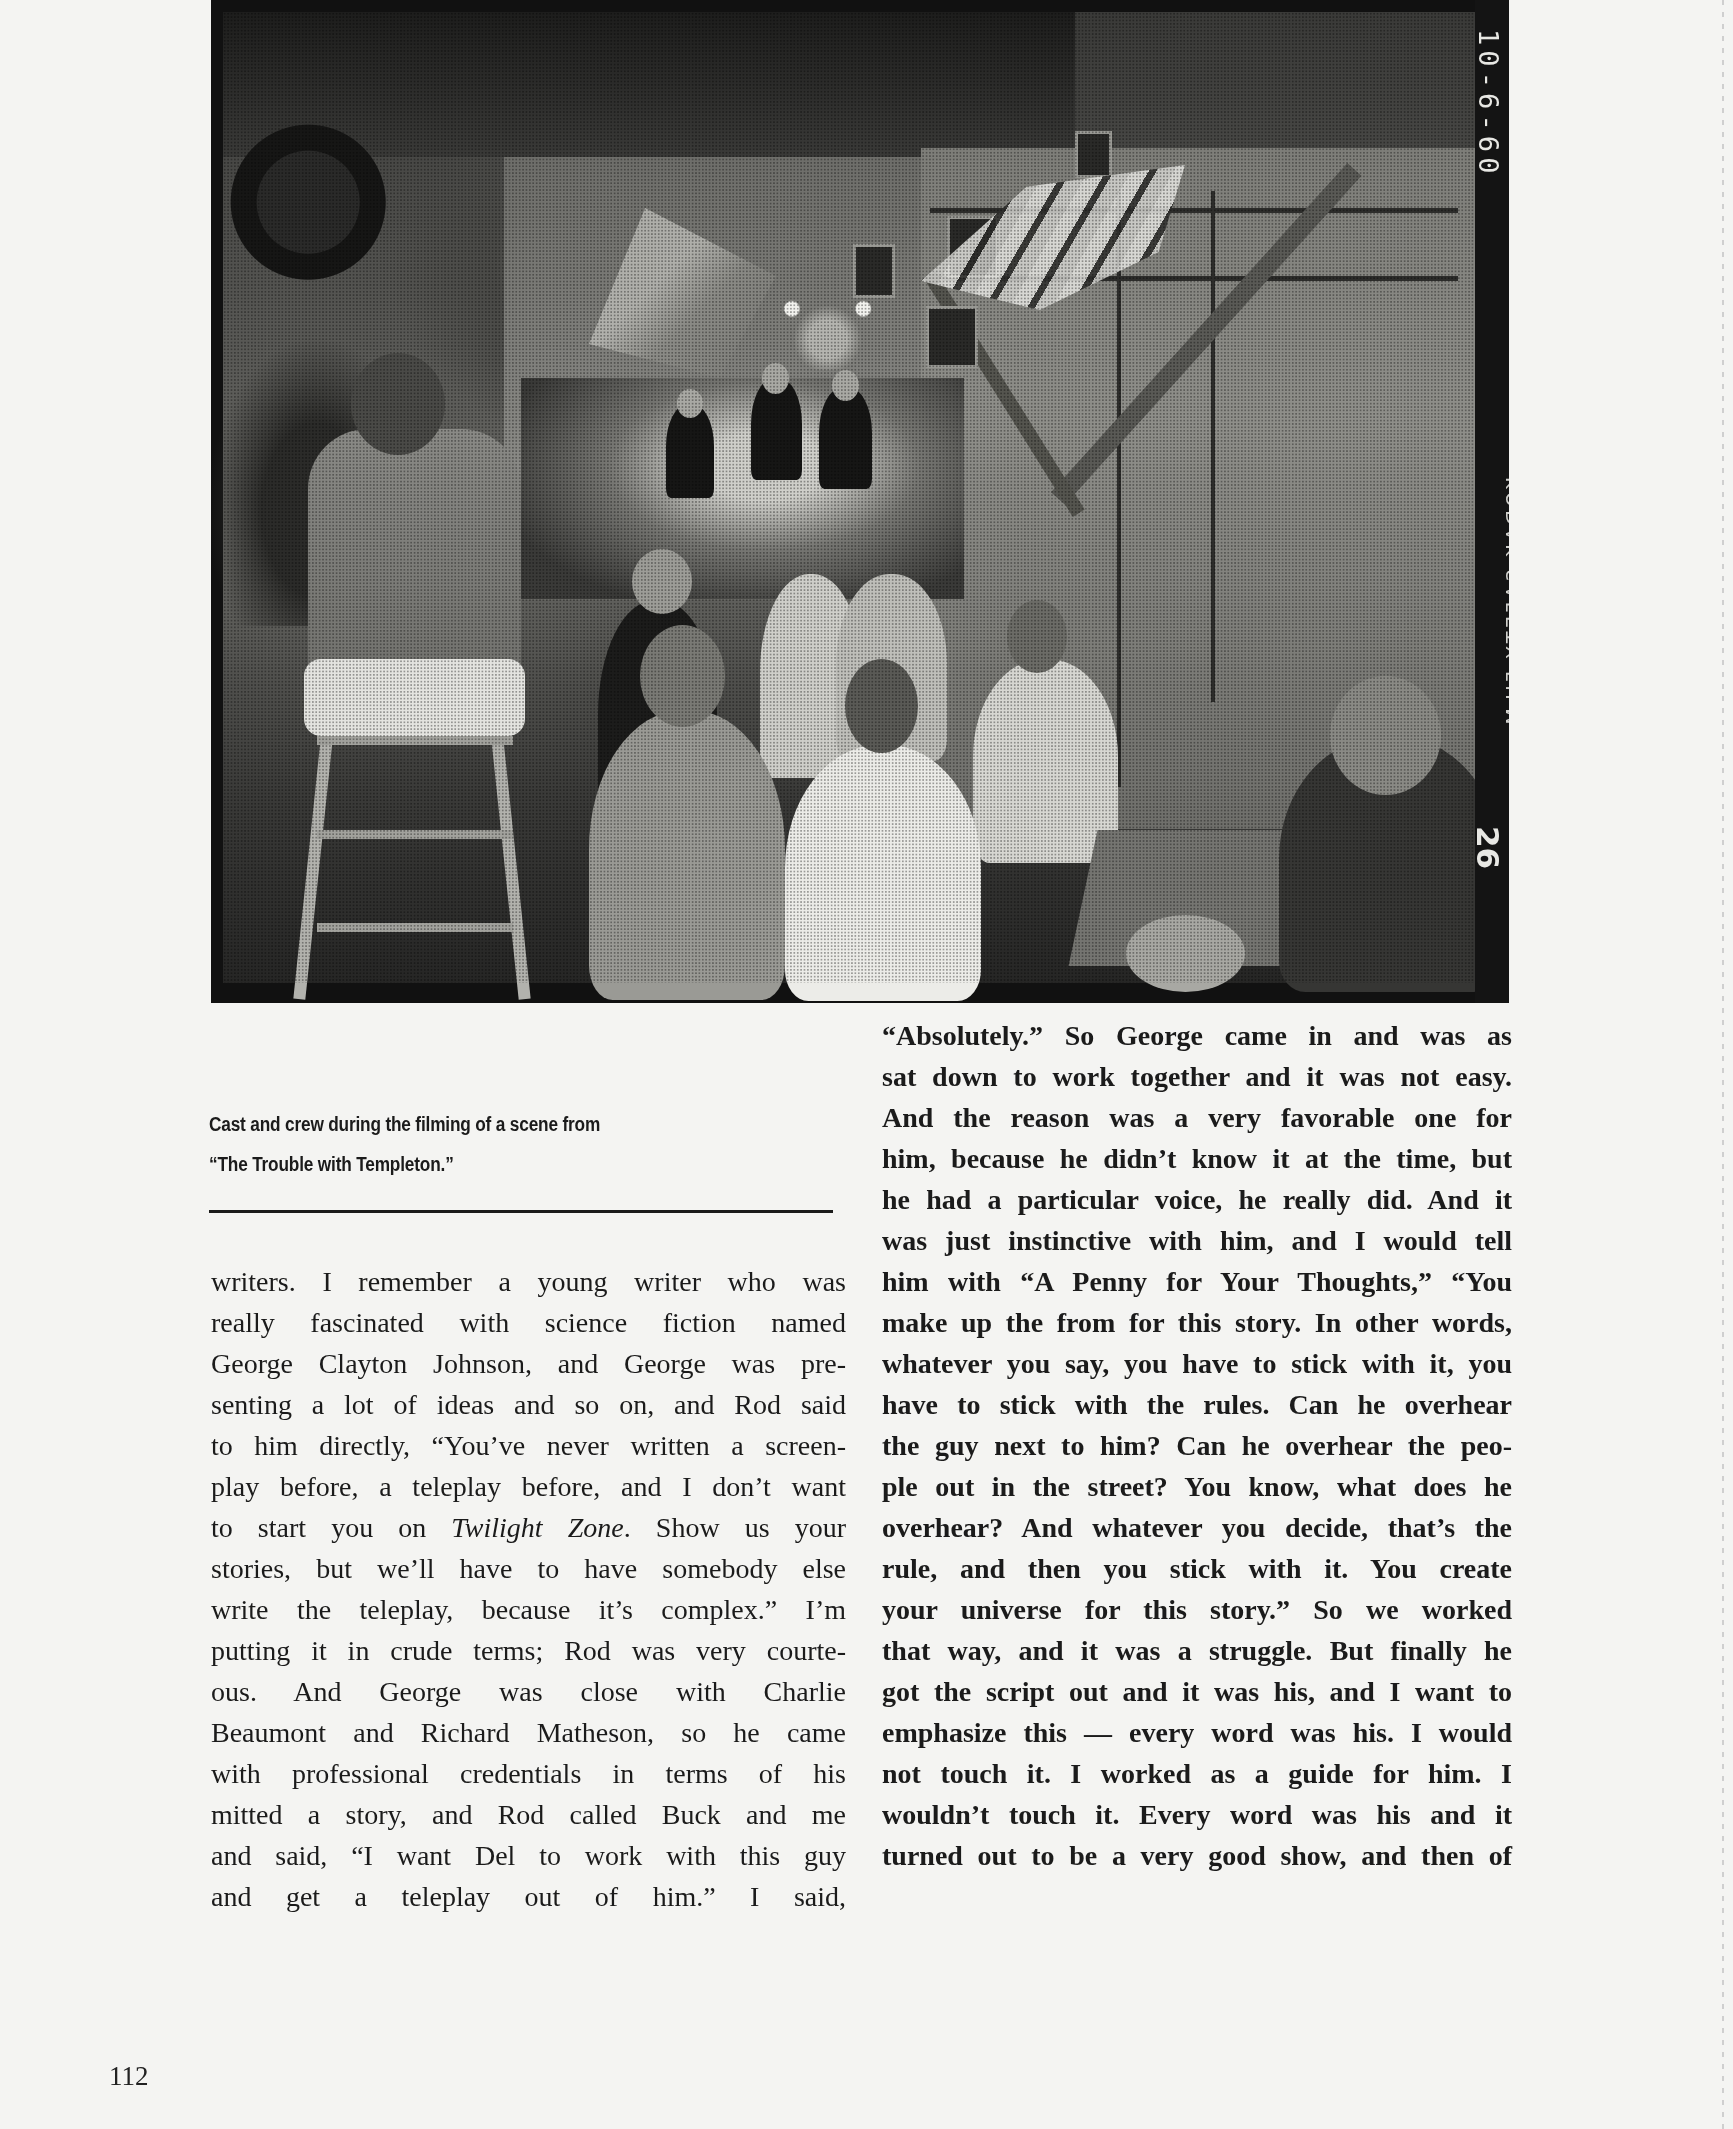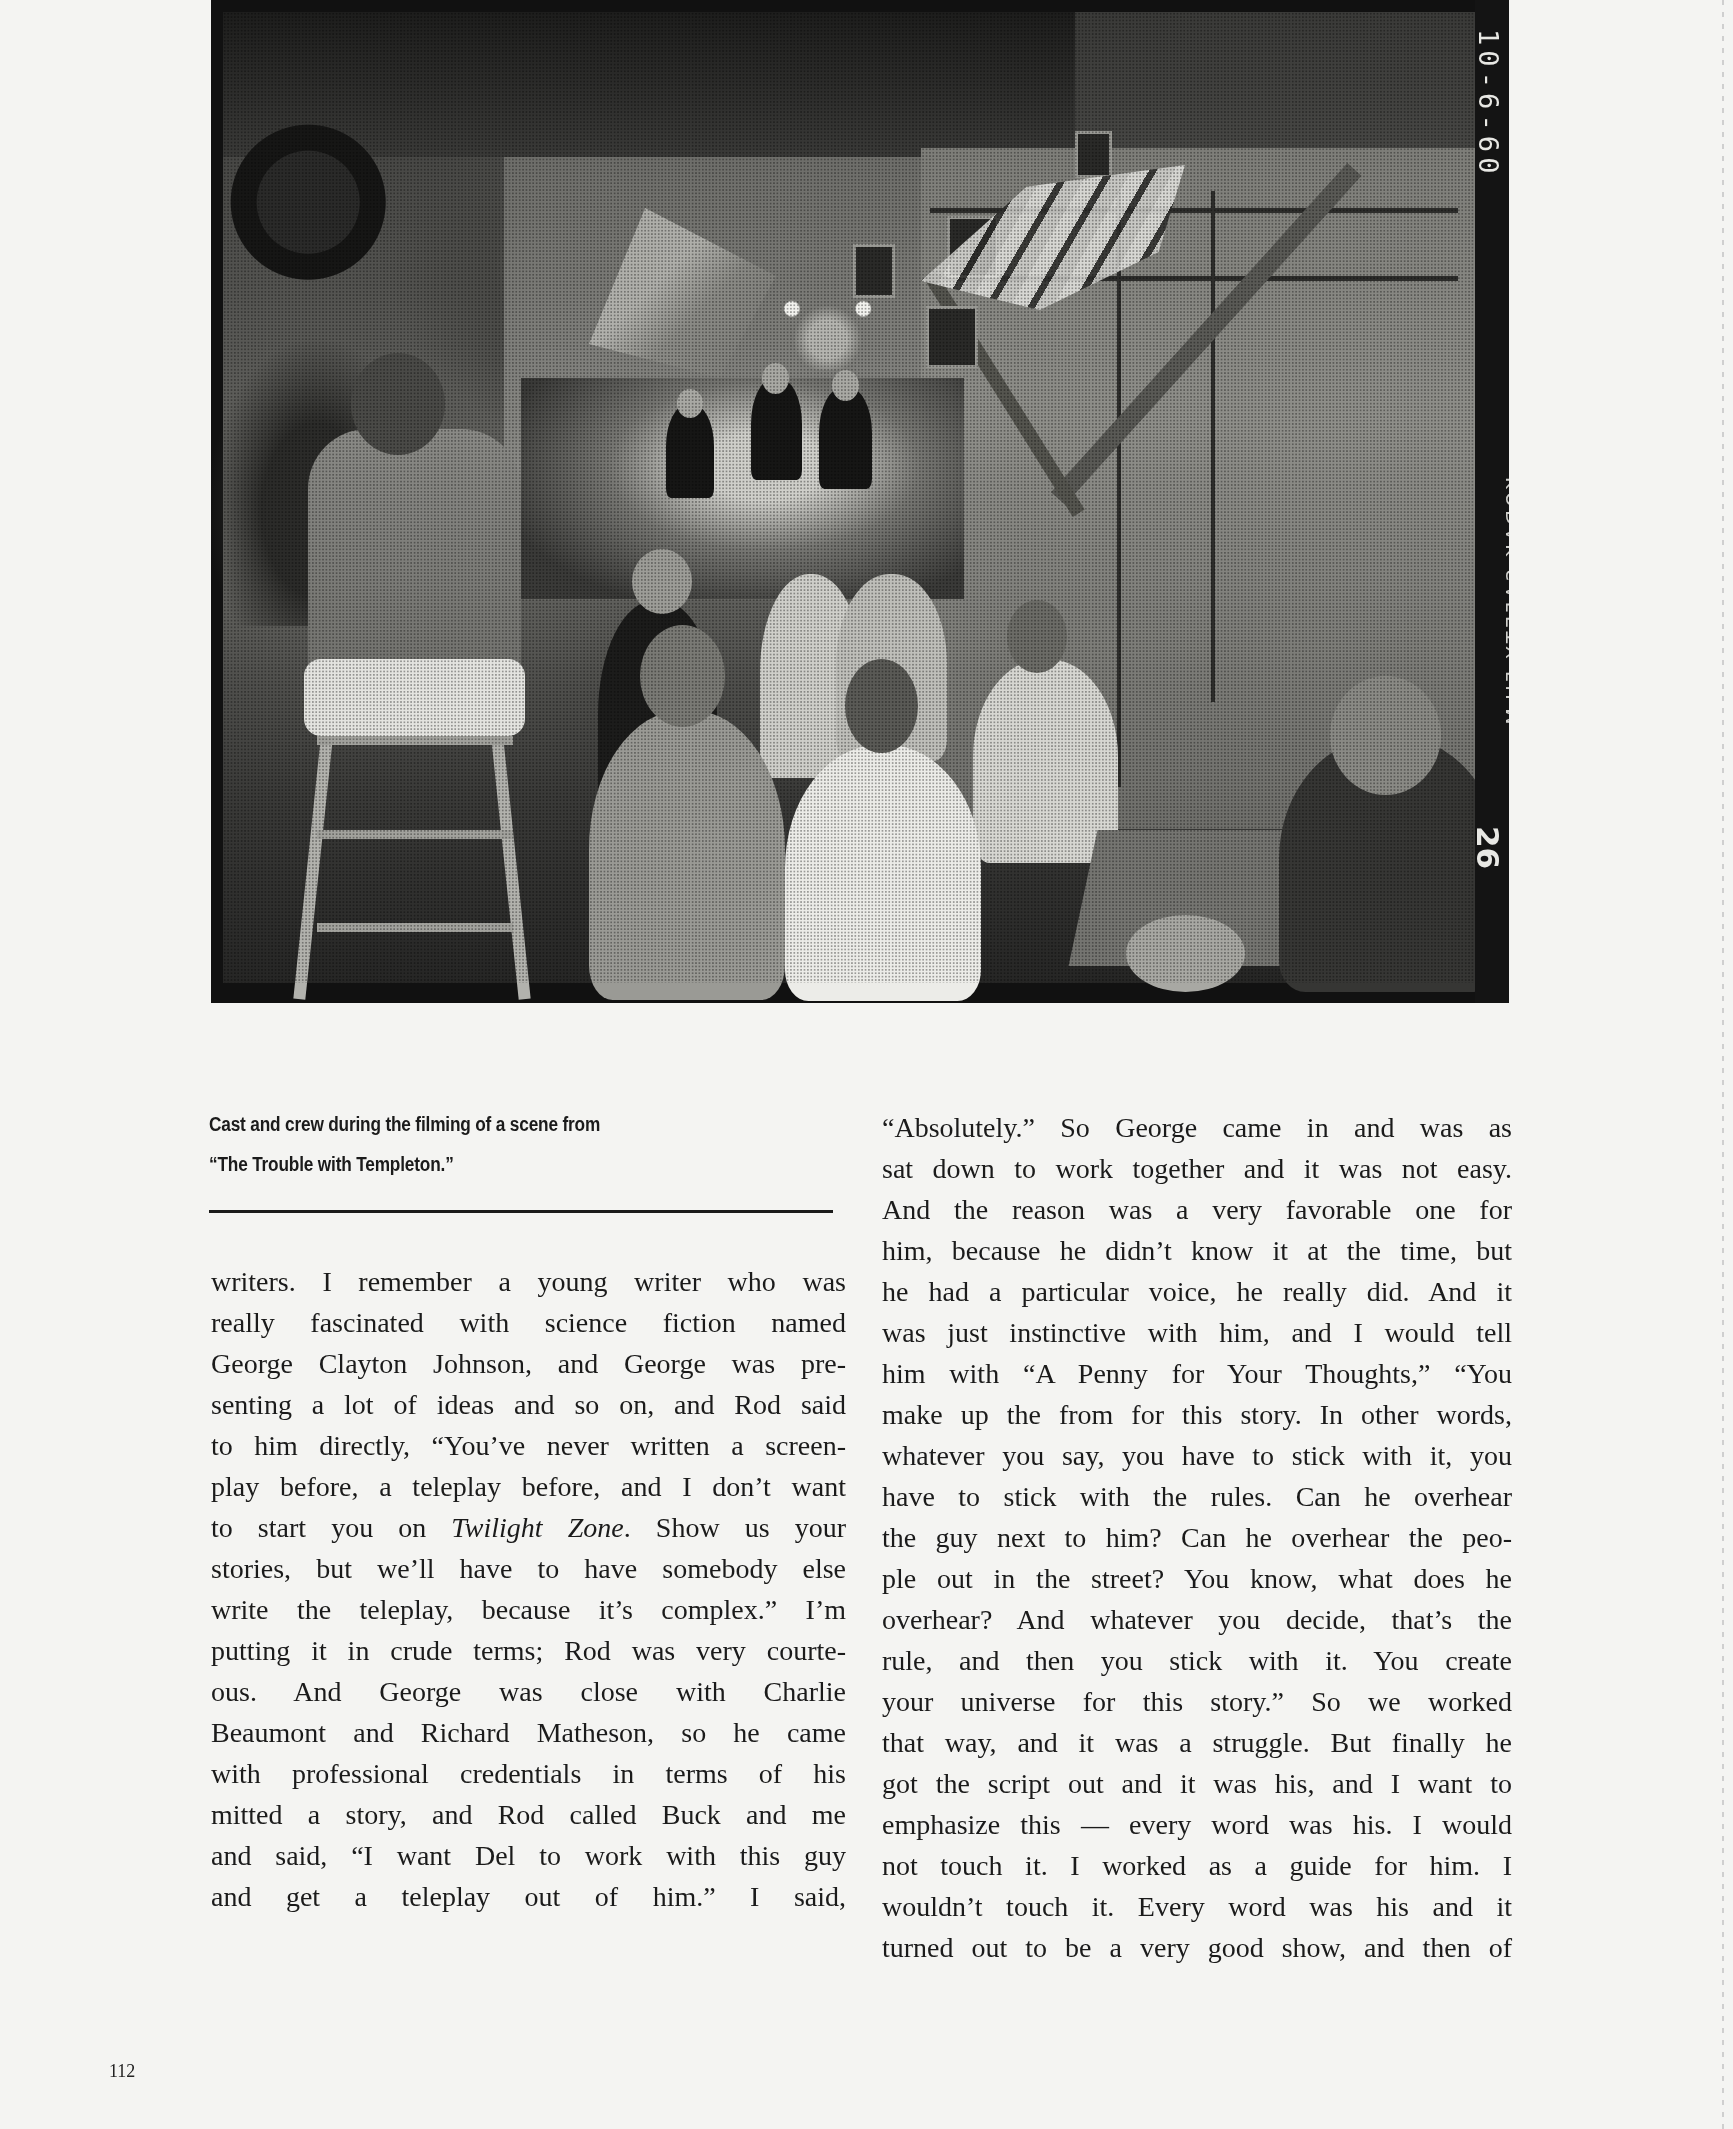--- a/index.html
+++ b/index.html
@@ -103,27 +103,27 @@
   }
   .caption-rule {
     position: absolute; left: 209px; top: 1210px; width: 624px; height: 2.6px; background: #1b1b1b;
   }
   
   .column {
     position: absolute; font-size: 28px; line-height: 41px;
     text-align: justify; color: #1b1b1b;
   }
   .col-left { left: 211px; top: 1261px; width: 635px; }
-  .col-right { left: 882px; top: 1107px; width: 630px; }
+  .col-right { left: 882px; top: 1015px; width: 630px; font-weight: bold; }
   .line { display: block; text-align: justify; text-align-last: justify; height: 41px; white-space: nowrap; overflow: visible; }
   .line span { white-space: normal; }
   .line-inner { display: inline-block; width: 100%; text-align: justify; text-align-last: justify; white-space: normal; }
   em { font-style: italic; }
   .page-number {
-    position: absolute; left: 109px; top: 2061px; font-size: 18px; color: #222;
+    position: absolute; left: 109px; top: 2061px; font-size: 27px; color: #222;
   }
 </style>
 </head>
 <body>
 
 <div class="page-edge"></div>
 
 <div class="photo">
   <div class="photo-frame">
     <div class="ph ceiling"></div>

